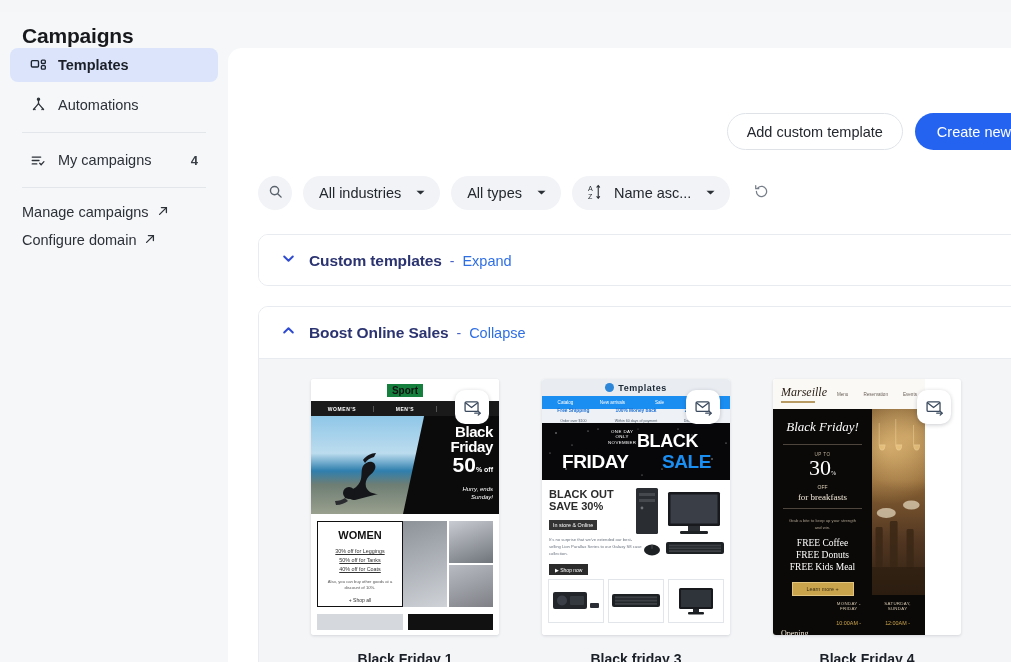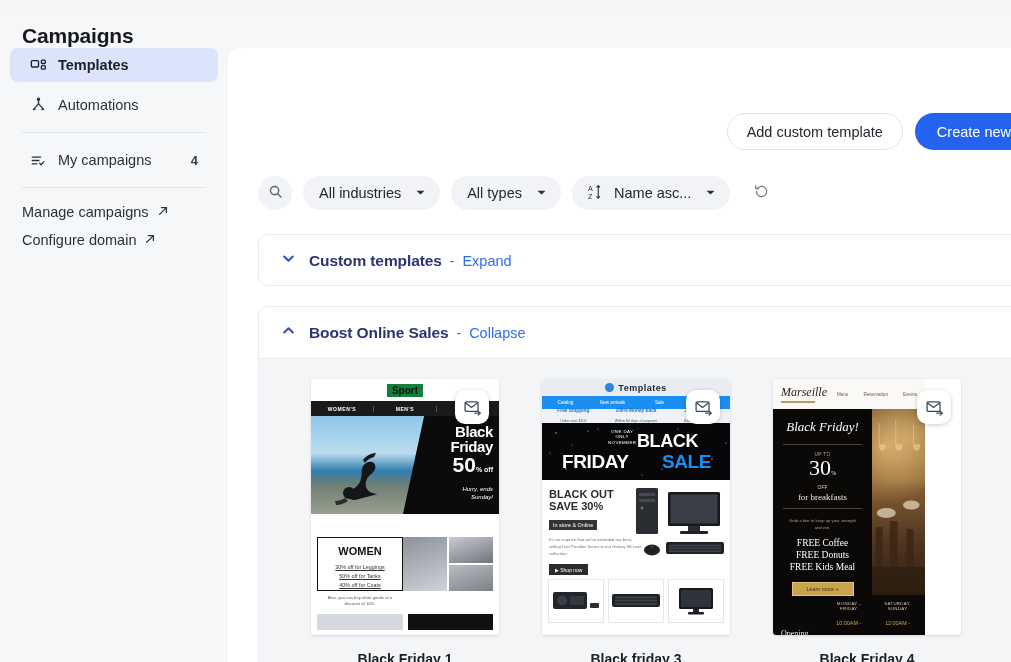--- a/index.html
+++ b/index.html
@@ -184,21 +184,21 @@
   .t1-figure {
     position: absolute; left: 18px; bottom: 6px; width: 64px; height: 70px;
   }
   .t1-hero-txt {
     position: absolute; right: 6px; top: 8px; width: 86px; color: #fff; text-align: right;
   }
   .t1-hero-txt .bf { font-size: 15px; font-weight: 700; line-height: 15px; letter-spacing: -.4px; }
   .t1-hero-txt .fifty { font-size: 21px; font-weight: 700; line-height: 22px; }
   .t1-hero-txt .fifty small { font-size: 7px; font-weight: 700; }
   .t1-hero-txt .hurry { font-size: 6px; font-style: italic; line-height: 8px; margin-top: 4px; }
-  .t1-mid { display: flex; padding: 23px 6px; height: 100px; }
+  .t1-mid { display: flex; padding: 7px 6px; height: 100px; }
   .t1-box {
     width: 86px; border: 1.5px solid #111; padding: 7px 4px; text-align: center;
   }
   .t1-box h4 { font-size: 11px; font-weight: 700; color: #111; margin-bottom: 6px; }
   .t1-box u { display: block; font-size: 5.4px; color: #333; line-height: 9px; }
   .t1-box p { font-size: 4.2px; color: #555; line-height: 6px; margin-top: 5px; }
   .t1-box .shopall { font-size: 5px; color: #333; margin-top: 6px; }
   .t1-photos { flex: 1; display: grid; grid-template-columns: 1fr 1fr; grid-template-rows: 1fr 1fr; gap: 2px; }
   .t1-ph { background: #9aa3ad; }
   .t1-ph.a { background: linear-gradient(160deg,#c9ccd2,#6f747b); }

